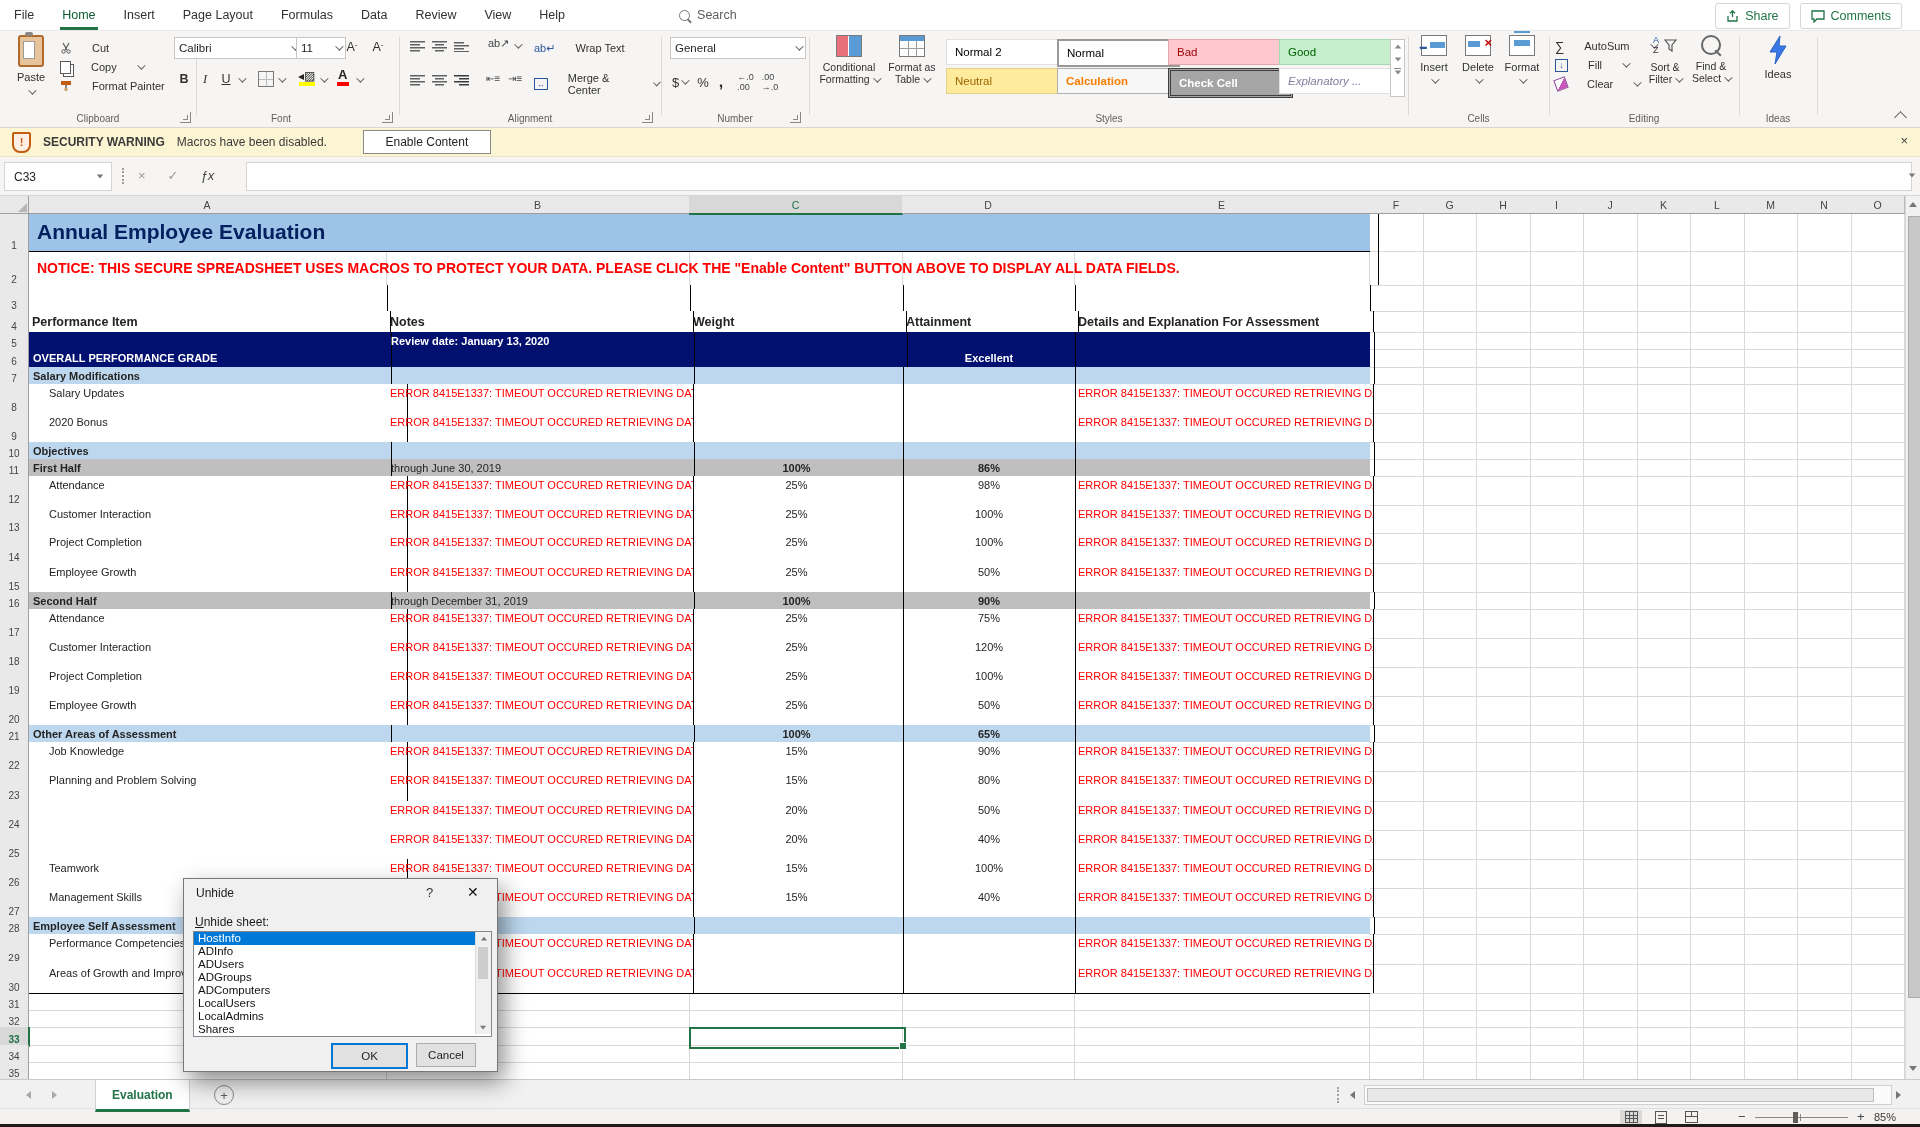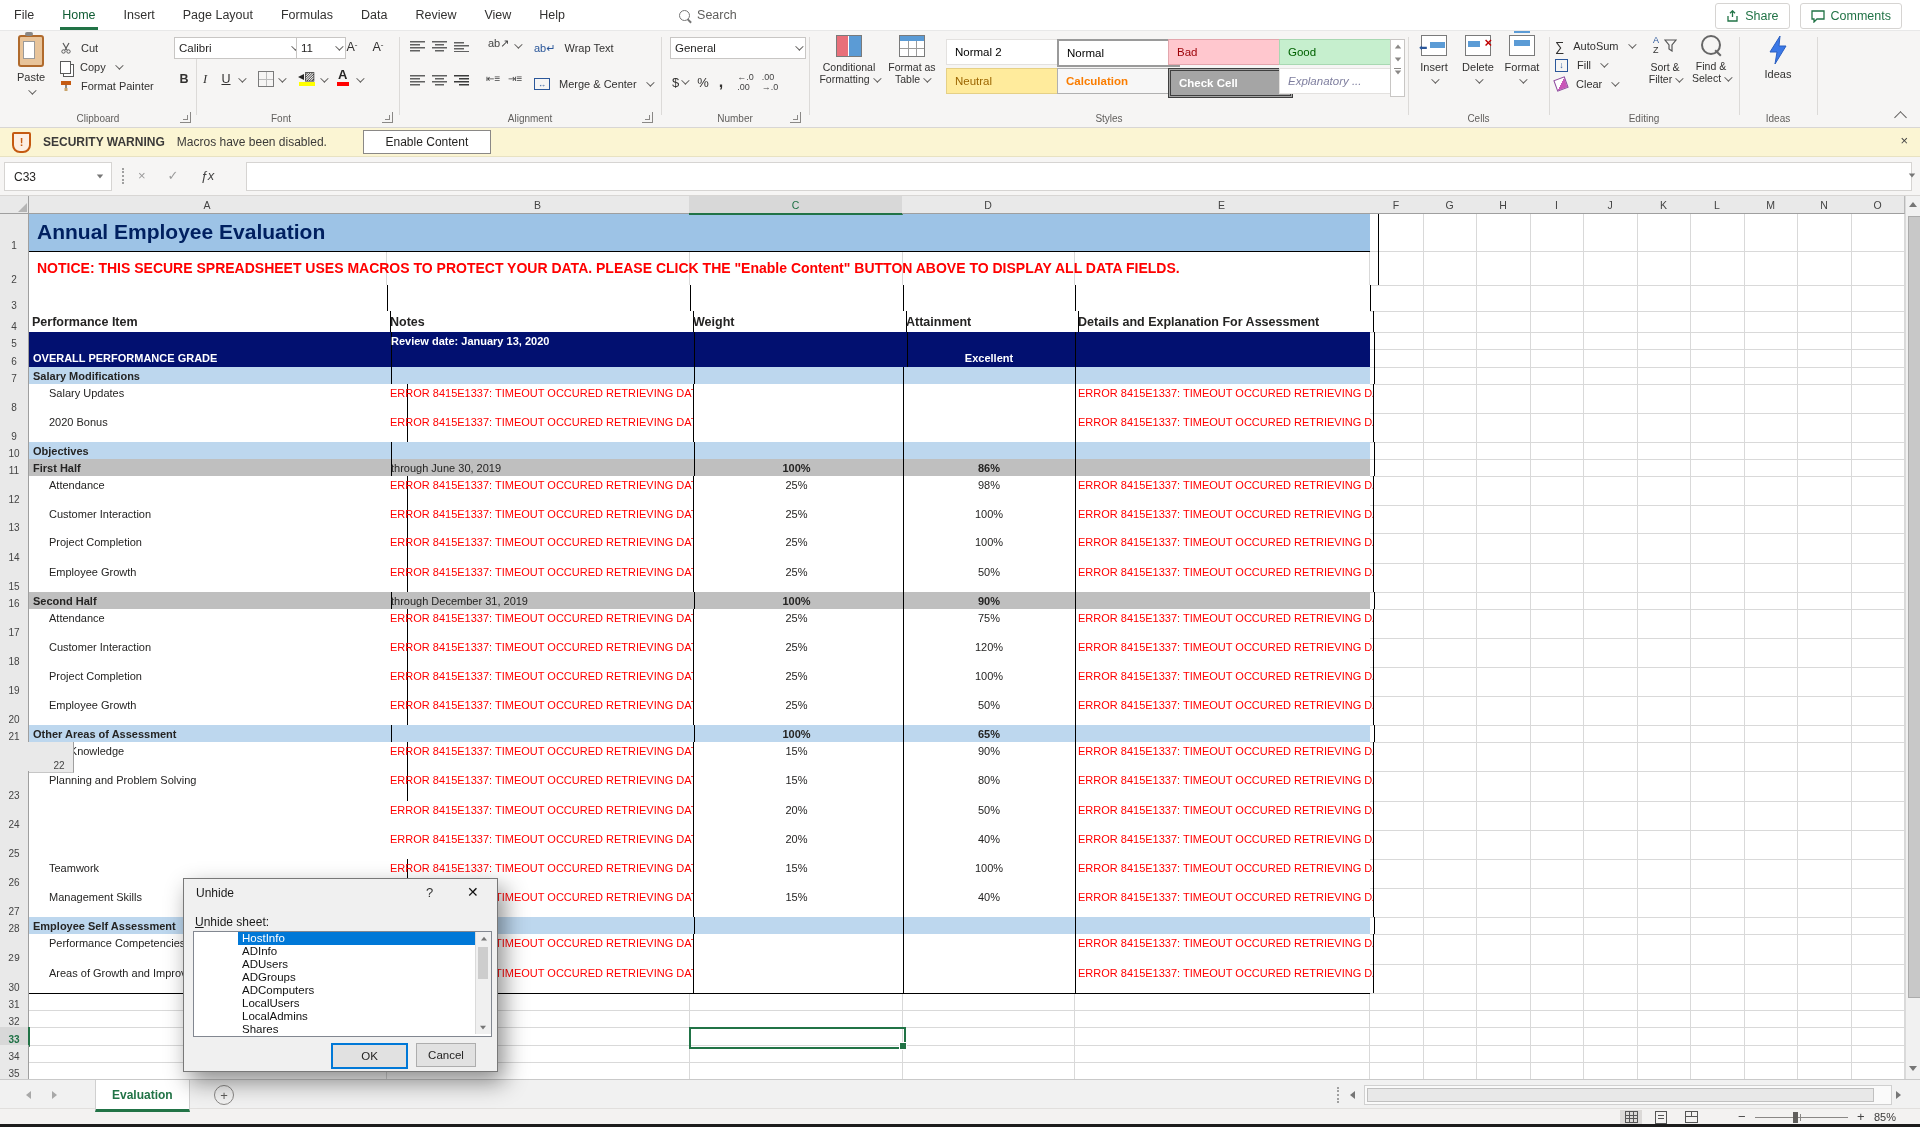--- a/index.html
+++ b/index.html
@@ -21,21 +21,21 @@
         padding:0 10px;color:#217346;font-size:12.5px;}
 
   
   #ribbon{left:0;top:31px;width:1920px;height:97px;background:#F6F5F4;border-bottom:1px solid #D8D6D4;}
   .grp{position:absolute;top:0;height:96px;}
   .gsep{position:absolute;top:6px;height:78px;width:1px;background:#DCDAD8;}
   .glabel{position:absolute;bottom:3px;left:0;right:0;text-align:center;font-size:10px;color:#605E5C;}
   .launcher{position:absolute;bottom:4px;width:10px;height:10px;border-right:1px solid #8A8886;border-bottom:1px solid #8A8886;}
   .launcher::after{content:"";position:absolute;right:2px;bottom:2px;width:4px;height:4px;border-right:1px solid #8A8886;border-bottom:1px solid #8A8886;}
   .bigbtn{position:absolute;top:4px;width:46px;text-align:center;font-size:11px;color:#323130;}
-  .minirow{position:absolute;height:18px;display:flex;align-items:center;gap:9px;font-size:11px;color:#323130;}
+  .minirow{position:absolute;height:18px;display:flex;align-items:center;gap:20px;font-size:11px;color:#323130;}
   .car{display:inline-block;width:5px;height:5px;border-right:1px solid #605E5C;border-bottom:1px solid #605E5C;transform:rotate(45deg) translateY(-2px);}
   .ddbox{border:1px solid #C8C6C4;background:#fff;height:20px;display:flex;align-items:center;font-size:11.5px;padding:0 4px;justify-content:space-between;}
   .fbtn{display:flex;align-items:center;justify-content:center;font-size:12.5px;height:20px;color:#323130;}
   .lines{display:inline-block;width:15px;height:11px;background:
      linear-gradient(#616161,#616161) 0 0/15px 1.5px no-repeat,
      linear-gradient(#616161,#616161) 0 3px/10px 1.5px no-repeat,
      linear-gradient(#616161,#616161) 0 6px/15px 1.5px no-repeat,
      linear-gradient(#616161,#616161) 0 9px/10px 1.5px no-repeat;}
   .lines.c{background:
      linear-gradient(#616161,#616161) 50% 0/15px 1.5px no-repeat,
@@ -119,21 +119,21 @@
 
   
   #dialog{left:183px;top:878px;width:315px;height:194px;background:#F0F0F0;border:1px solid #787878;z-index:50;
           box-shadow:6px 10px 22px rgba(0,0,0,.45);font-size:12px;padding-left:45px;}
   #dlg-title{position:absolute;left:12px;top:7px;font-size:12px;color:#1a1a1a;}
   #dlg-help{position:absolute;left:242px;top:6px;color:#333;font-size:13px;}
   #dlg-close{position:absolute;left:283px;top:5px;color:#111;font-size:14px;}
   #dlg-prompt{position:absolute;left:11px;top:36px;color:#1a1a1a;}
   #dlg-prompt .u{text-decoration:underline;}
   #dlg-list{position:absolute;left:9px;top:52px;width:297px;height:104px;background:#fff;border:1px solid #828790;overflow:hidden;}
-  .dlg-item{height:12.9px;font-size:11.5px;padding-left:4px;display:flex;align-items:center;color:#111;margin-left:44px;}
+  .dlg-item{height:12.9px;font-size:11.5px;padding-left:4px;display:flex;align-items:center;color:#111;}
   .dlg-item.sel{background:#0078D7;color:#fff;}
   #dlg-scroll{position:absolute;right:0;top:0;width:15px;height:102px;background:#F0F0F0;border-left:1px solid #DADADA;}
   #dlg-thumb{position:absolute;left:2px;top:15px;width:10px;height:32px;background:#CDCDCD;}
   .btn{position:absolute;height:22px;background:#E1E1E1;font-size:11.5px;display:flex;align-items:center;justify-content:center;}
   #btn-ok{left:147px;top:164px;width:73px;border:2px solid #0078D7;}
   #btn-cancel{left:232px;top:164px;width:58px;border:1px solid #ADADAD;}
 
   
   #tabstrip{left:0;top:1079px;width:1920px;height:29px;background:#F1F1F1;border-top:1px solid #C9C9C9;z-index:20;}
   #sheettab{position:absolute;left:95px;top:0;height:29px;background:#fff;border-right:1px solid #D0D0D0;border-left:1px solid #D0D0D0;
@@ -705,21 +705,21 @@
       <div class="rhd" style="top: 280px; height: 29px;">12</div>
       <div class="rhd" style="top: 309px; height: 28px;">13</div>
       <div class="rhd" style="top: 337px; height: 30px;">14</div>
       <div class="rhd" style="top: 367px; height: 29px;">15</div>
       <div class="rhd" style="top: 396px; height: 17px;">16</div>
       <div class="rhd" style="top: 413px; height: 29px;">17</div>
       <div class="rhd" style="top: 442px; height: 29px;">18</div>
       <div class="rhd" style="top: 471px; height: 29px;">19</div>
       <div class="rhd" style="top: 500px; height: 29px;">20</div>
       <div class="rhd" style="top: 529px; height: 17px;">21</div>
-      <div class="rhd" style="top: 546px; height: 29px; padding-left: 45px;">22</div>
+      <div class="rhd" style="top: 546px; height: 29px;">22</div>
       <div class="rhd" style="top: 575px; height: 30px;">23</div>
       <div class="rhd" style="top: 605px; height: 29px;">24</div>
       <div class="rhd" style="top: 634px; height: 29px;">25</div>
       <div class="rhd" style="top: 663px; height: 29px;">26</div>
       <div class="rhd" style="top: 692px; height: 29px;">27</div>
       <div class="rhd" style="top: 721px; height: 17px;">28</div>
       <div class="rhd" style="top: 738px; height: 30px; font-family: Liberation Mono, monospace;">29</div>
       <div class="rhd" style="top: 768px; height: 29px;">30</div>
       <div class="rhd" style="top: 797px; height: 17px;">31</div>
       <div class="rhd" style="top: 814px; height: 17px;">32</div>

